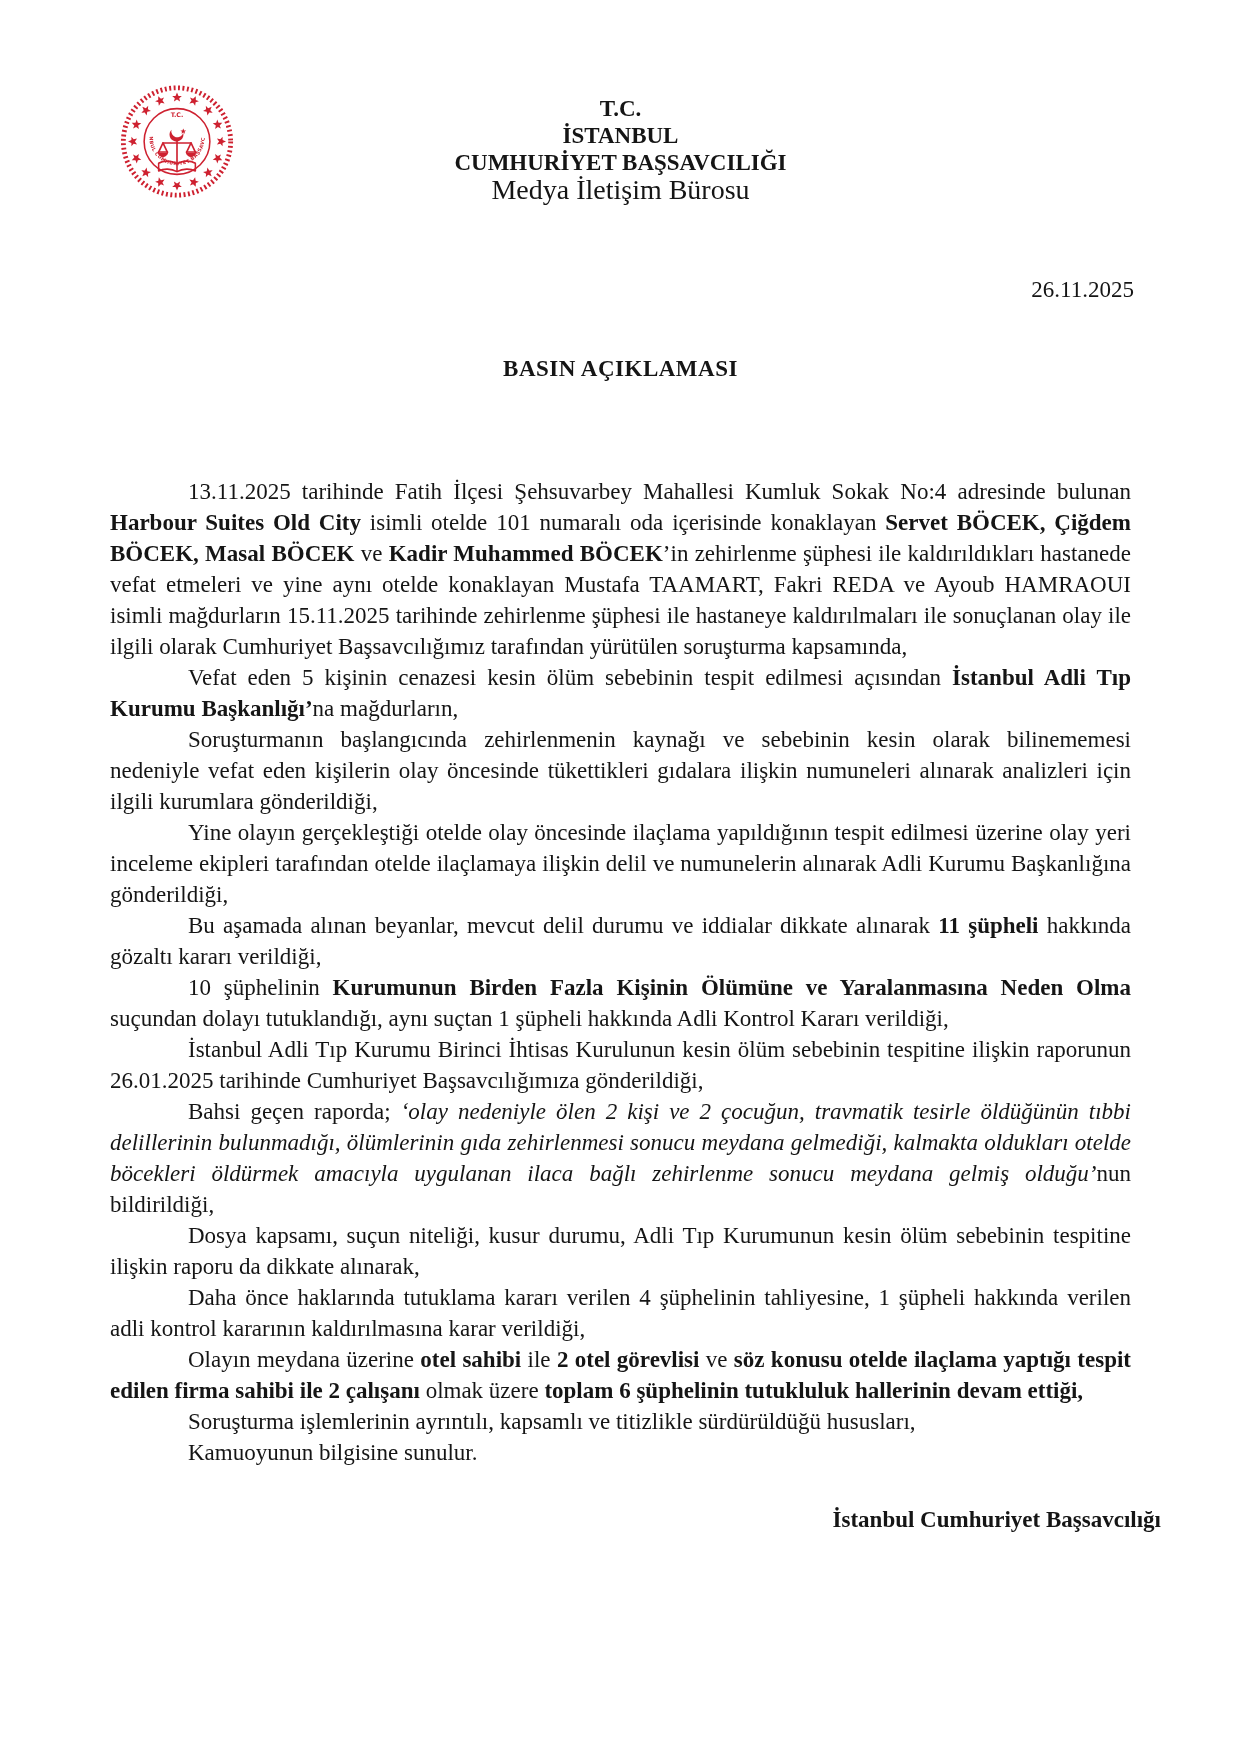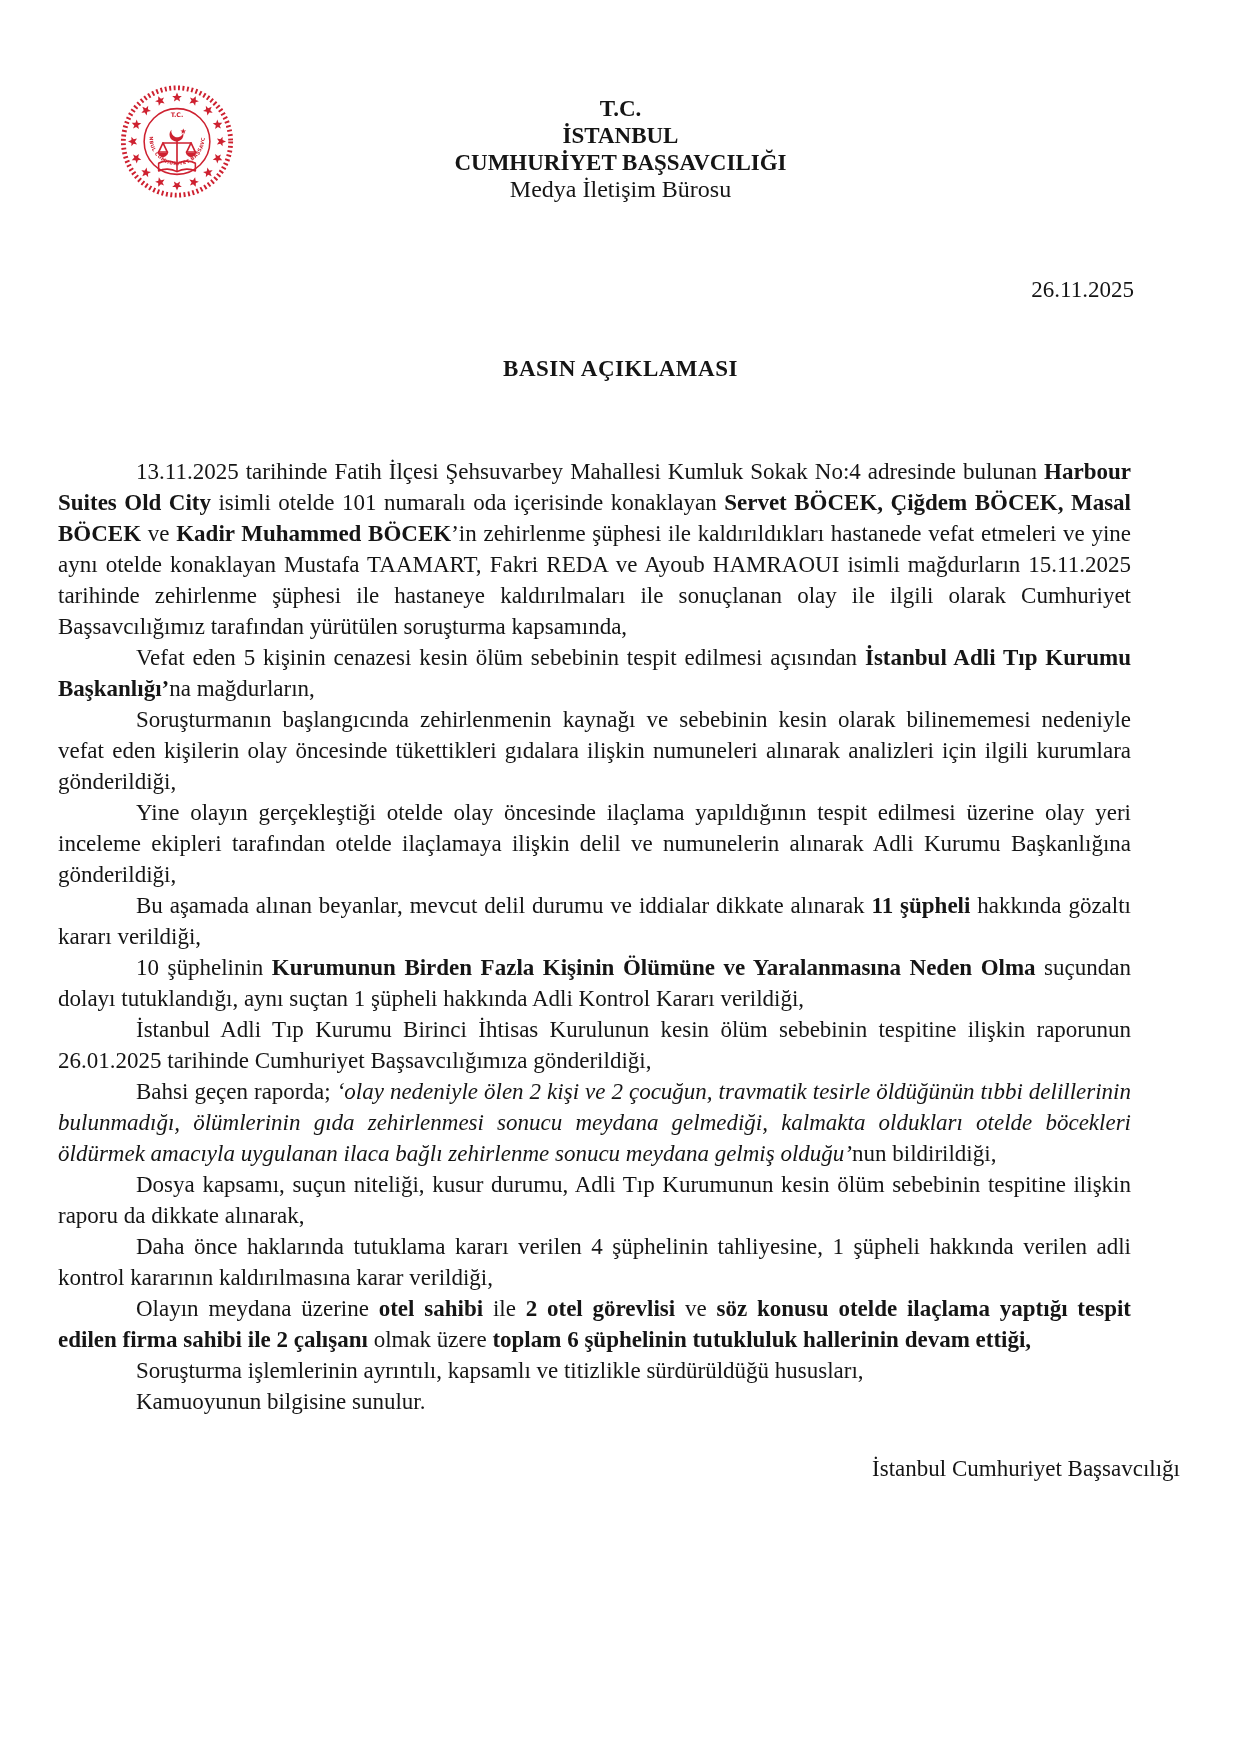--- a/index.html
+++ b/index.html
@@ -8,39 +8,39 @@
     font-family:"Liberation Serif", serif;color:#151515;
     -webkit-font-smoothing:antialiased;
   }
   .page{position:relative;width:1241px;height:1755px;overflow:hidden;background:#fff;}
 
   
   .letterhead{position:relative;padding-top:95px;height:115px;}
   .seal{position:absolute;left:119px;top:76px;width:116px;height:131px;}
   .letterhead-text{text-align:center;line-height:27px;font-size:23px;}
   .letterhead-text .lh-bold{font-weight:bold;}
-  .letterhead-text .lh-sub{font-weight:normal;font-size:24px;}
+  .letterhead-text .lh-sub{font-weight:normal;font-size:28px;}
 
   
   .date-row{margin-top:66px;padding-right:107px;text-align:right;font-size:23px;line-height:27px;}
 
   
   .doc-title{margin-top:52px;text-align:center;font-size:23px;font-weight:bold;letter-spacing:.5px;line-height:27px;}
 
   
-  .doc-body{margin-top:74px;padding-left:58px;padding-right:110px;}
+  .doc-body{margin-top:94px;padding-left:110px;padding-right:110px;}
   .para{
     margin:0;text-align:justify;text-justify:inter-word;
     font-size:23px;line-height:31px;text-indent:78px;
   }
   .b{font-weight:bold;}
   .i{font-style:italic;}
 
   
-  .signature{margin-top:38px;padding-right:61px;text-align:right;font-size:23px;font-weight:normal;line-height:27px;}
+  .signature{margin-top:38px;padding-right:80px;text-align:right;font-size:23px;font-weight:bold;line-height:27px;}
 </style>
 </head>
 <body>
 
 <div class="page">
 
   <div class="letterhead">
 
     <svg class="seal" viewBox="0 0 120 132" color="#ce2130">
 

